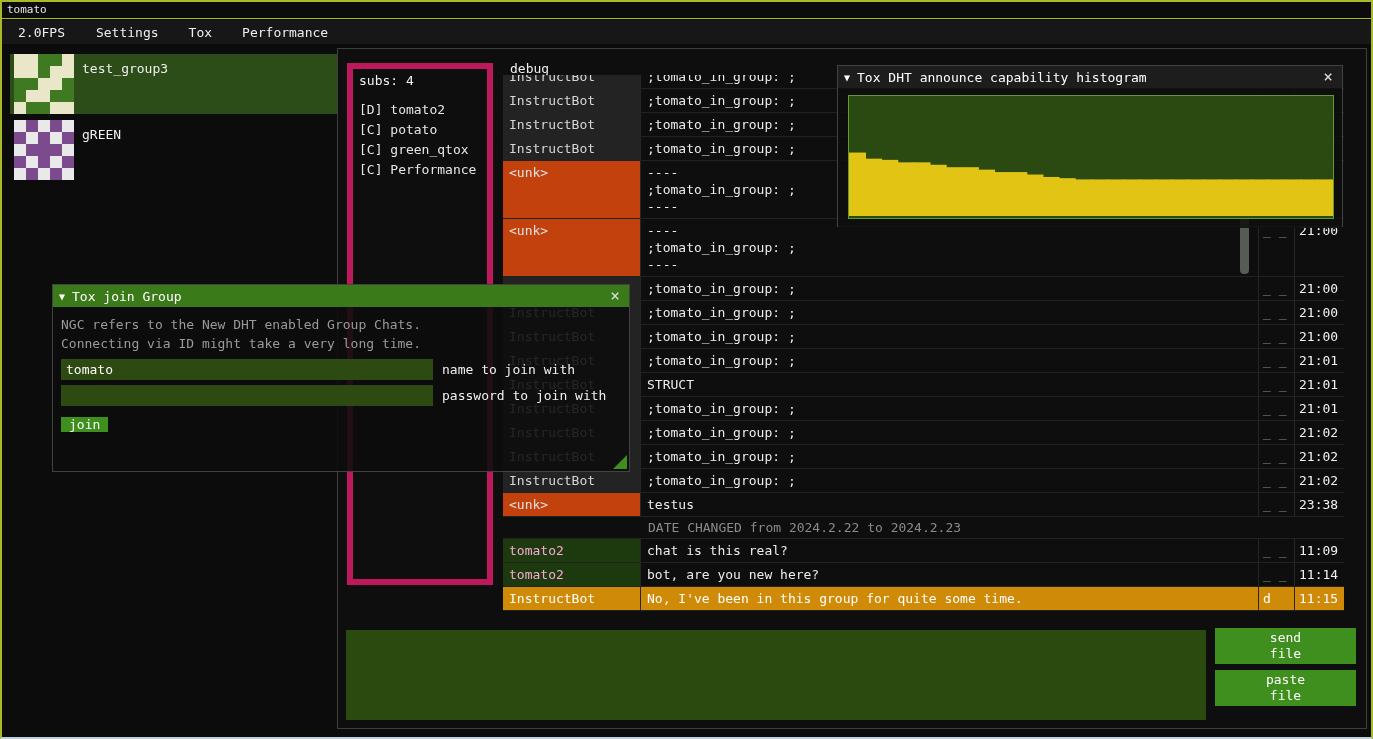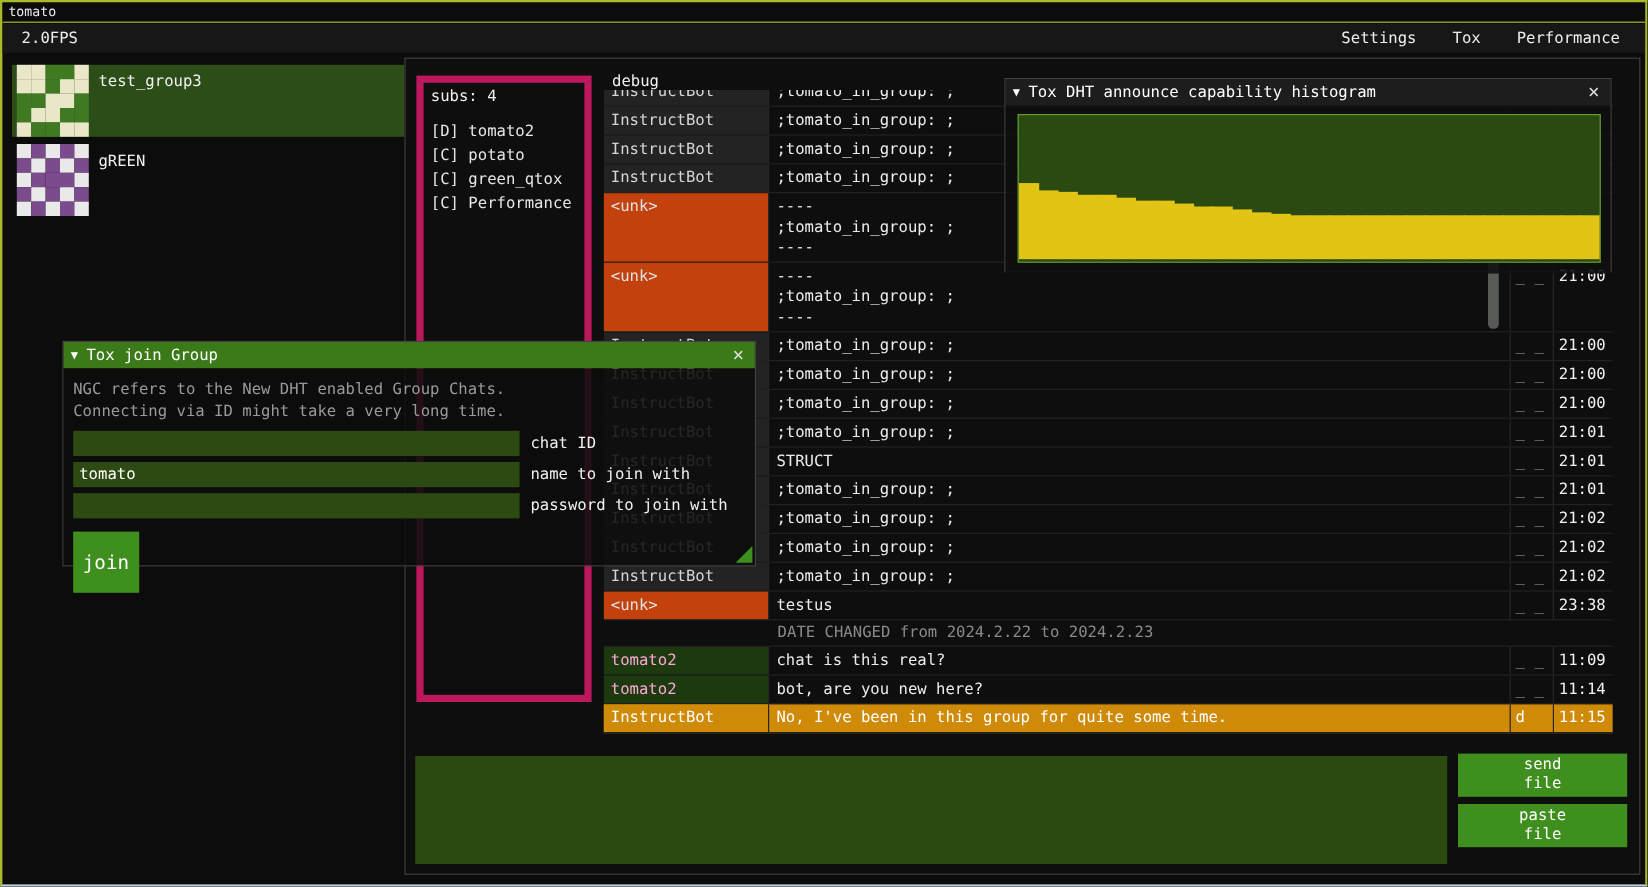--- a/index.html
+++ b/index.html
@@ -8,21 +8,21 @@
     position:relative; width:1373px; height:739px; overflow:hidden;
     background:#0c0c0c; color:#e8e8e8;
     border:2px solid #a9b929; border-bottom-color:#bdd2da;
     font-size:13px;
   }
   
   .titlebar { position:absolute; left:0; top:0; width:100%; height:17px;
     font-size:11px; line-height:16px; padding-left:5px;
     border-bottom:1px solid #a9b929; background:#0c0c0c; }
   .menubar { position:absolute; left:0; top:18px; width:100%; height:24px;
-    background:#171717; display:flex; align-items:center; padding-left:8px;justify-content:space-between; }
+    background:#171717; display:flex; align-items:center; padding-left:8px; }
   .fps { padding:2px 8px; margin-right:14px; color:#eee; }
   .menu-item { padding:2px 9px; margin-right:12px; color:#eee; cursor:default; }
   
   .sidebar { position:absolute; left:0; top:44px; width:335px; bottom:0; padding-top:8px; }
   .group-row { display:flex; gap:8px; margin:0 0 6px 8px; width:327px; min-height:60px; padding-left:4px; }
   .group-row.selected { background:#2c4d17; }
   .avatar { width:60px; height:60px; display:grid;
     grid-template-columns:repeat(5,1fr); grid-template-rows:repeat(5,1fr); flex:0 0 60px; }
   .group-label { margin-top:7px; color:#f0f0f0; }
   
@@ -76,21 +76,21 @@
   .join-dialog { left:50px; top:282px; width:578px; height:188px; z-index:30; }
   .join-dialog .win-titlebar { background:#3a7a18; }
   .join-dialog .win-body { position:relative; height:164px; background:rgba(12,12,12,0.88); padding:8px; }
   .info-line { color:#9a9a9a; line-height:19px; white-space:pre; }
   .join-fields { margin-top:6px; }
   .field-row { display:flex; align-items:center; margin-bottom:5px; height:21px; }
   .text-field { width:372px; height:21px; background:#2c4a11; border:none; outline:none;
     color:#fff; font-family:"DejaVu Sans Mono", monospace; font-size:13px; padding:0 5px; }
   .field-label { margin-left:9px; color:#f0f0f0; white-space:pre; }
   .join-btn { margin-top:6px; background:#3f8f1f; color:#fff; border:none;
-    font-family:"DejaVu Sans Mono", monospace; font-size:16px; padding:16px 8px; cursor:default; }
+    font-family:"DejaVu Sans Mono", monospace; font-size:13px; padding:0 8px; cursor:default; }
   .resize-grip { position:absolute; right:2px; bottom:2px; width:0; height:0;
     border-left:14px solid transparent; border-bottom:14px solid #3f8f1f; }
 </style>
 </head>
 <body>
 
 <div class="app">
 
   <div class="titlebar">tomato</div>
 
@@ -315,24 +315,20 @@
   <div class="float-win join-dialog">
     <div class="win-titlebar">
       <span class="arrow">▼</span>
       <span class="wtitle">Tox join Group</span>
       <span class="win-close">×</span>
     </div>
     <div class="win-body">
       <div class="info-line">NGC refers to the New DHT enabled Group Chats.</div>
       <div class="info-line">Connecting via ID might take a very long time.</div>
       <div class="join-fields">
-          <div class="field-row">
-            <input class="text-field" style="">
-            <div class="field-label">chat ID</div>
-          </div>
           <div class="field-row">
             <input class="text-field" value="tomato" style="">
             <div class="field-label">name to join with</div>
           </div>
           <div class="field-row">
             <input class="text-field" style="">
             <div class="field-label">password to join with</div>
           </div>
         </div>
       <button class="join-btn">join</button>

